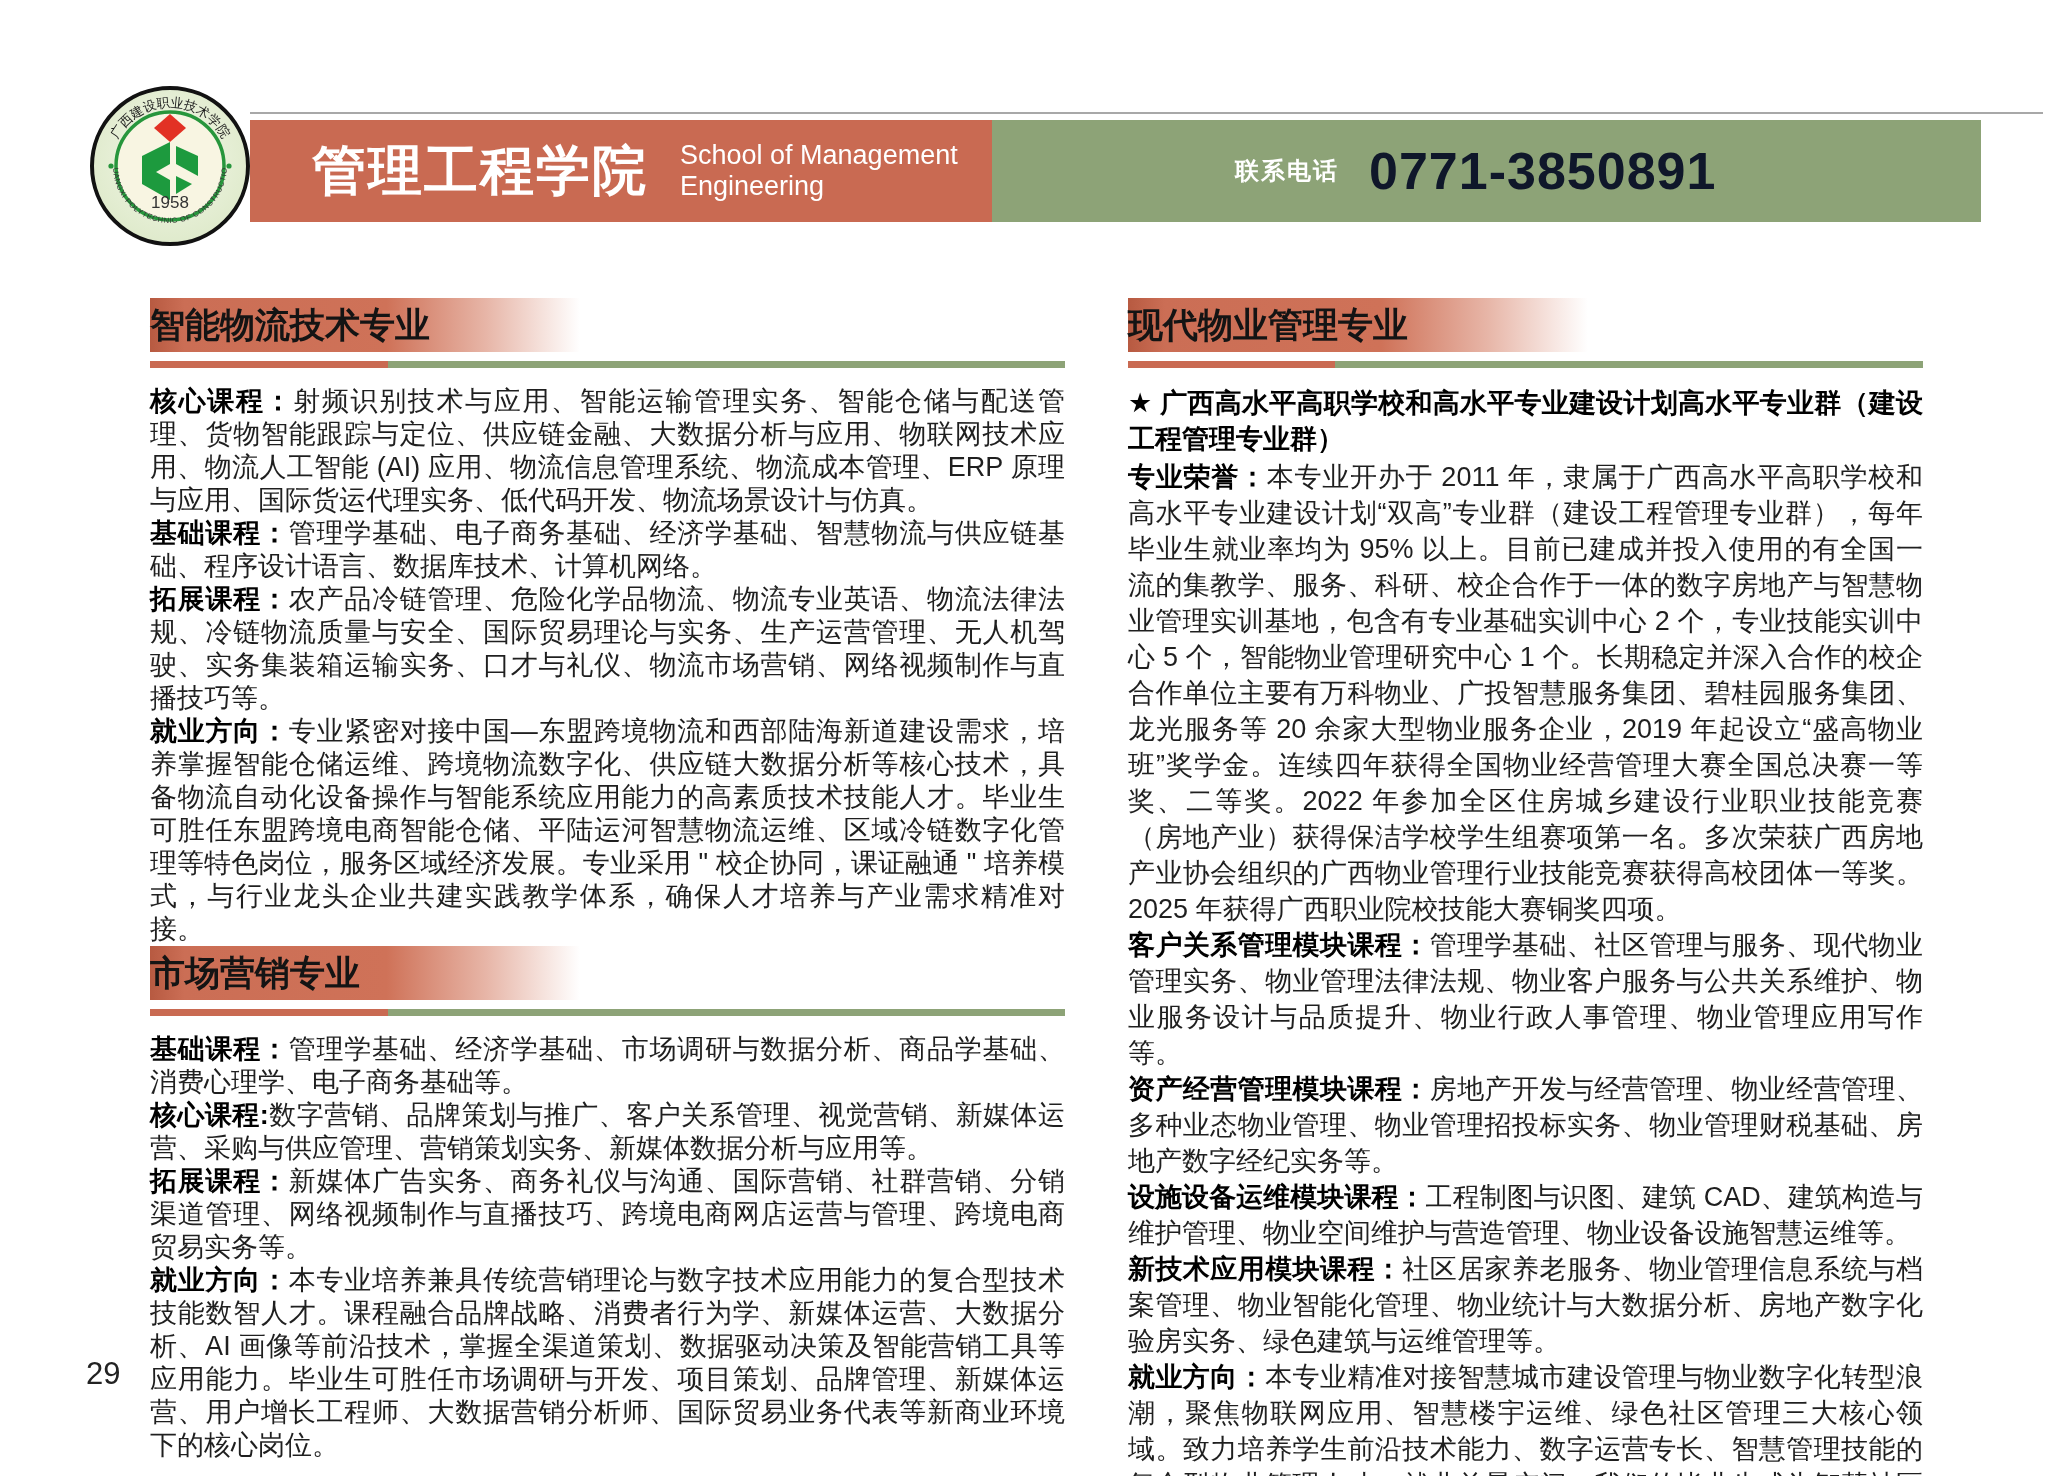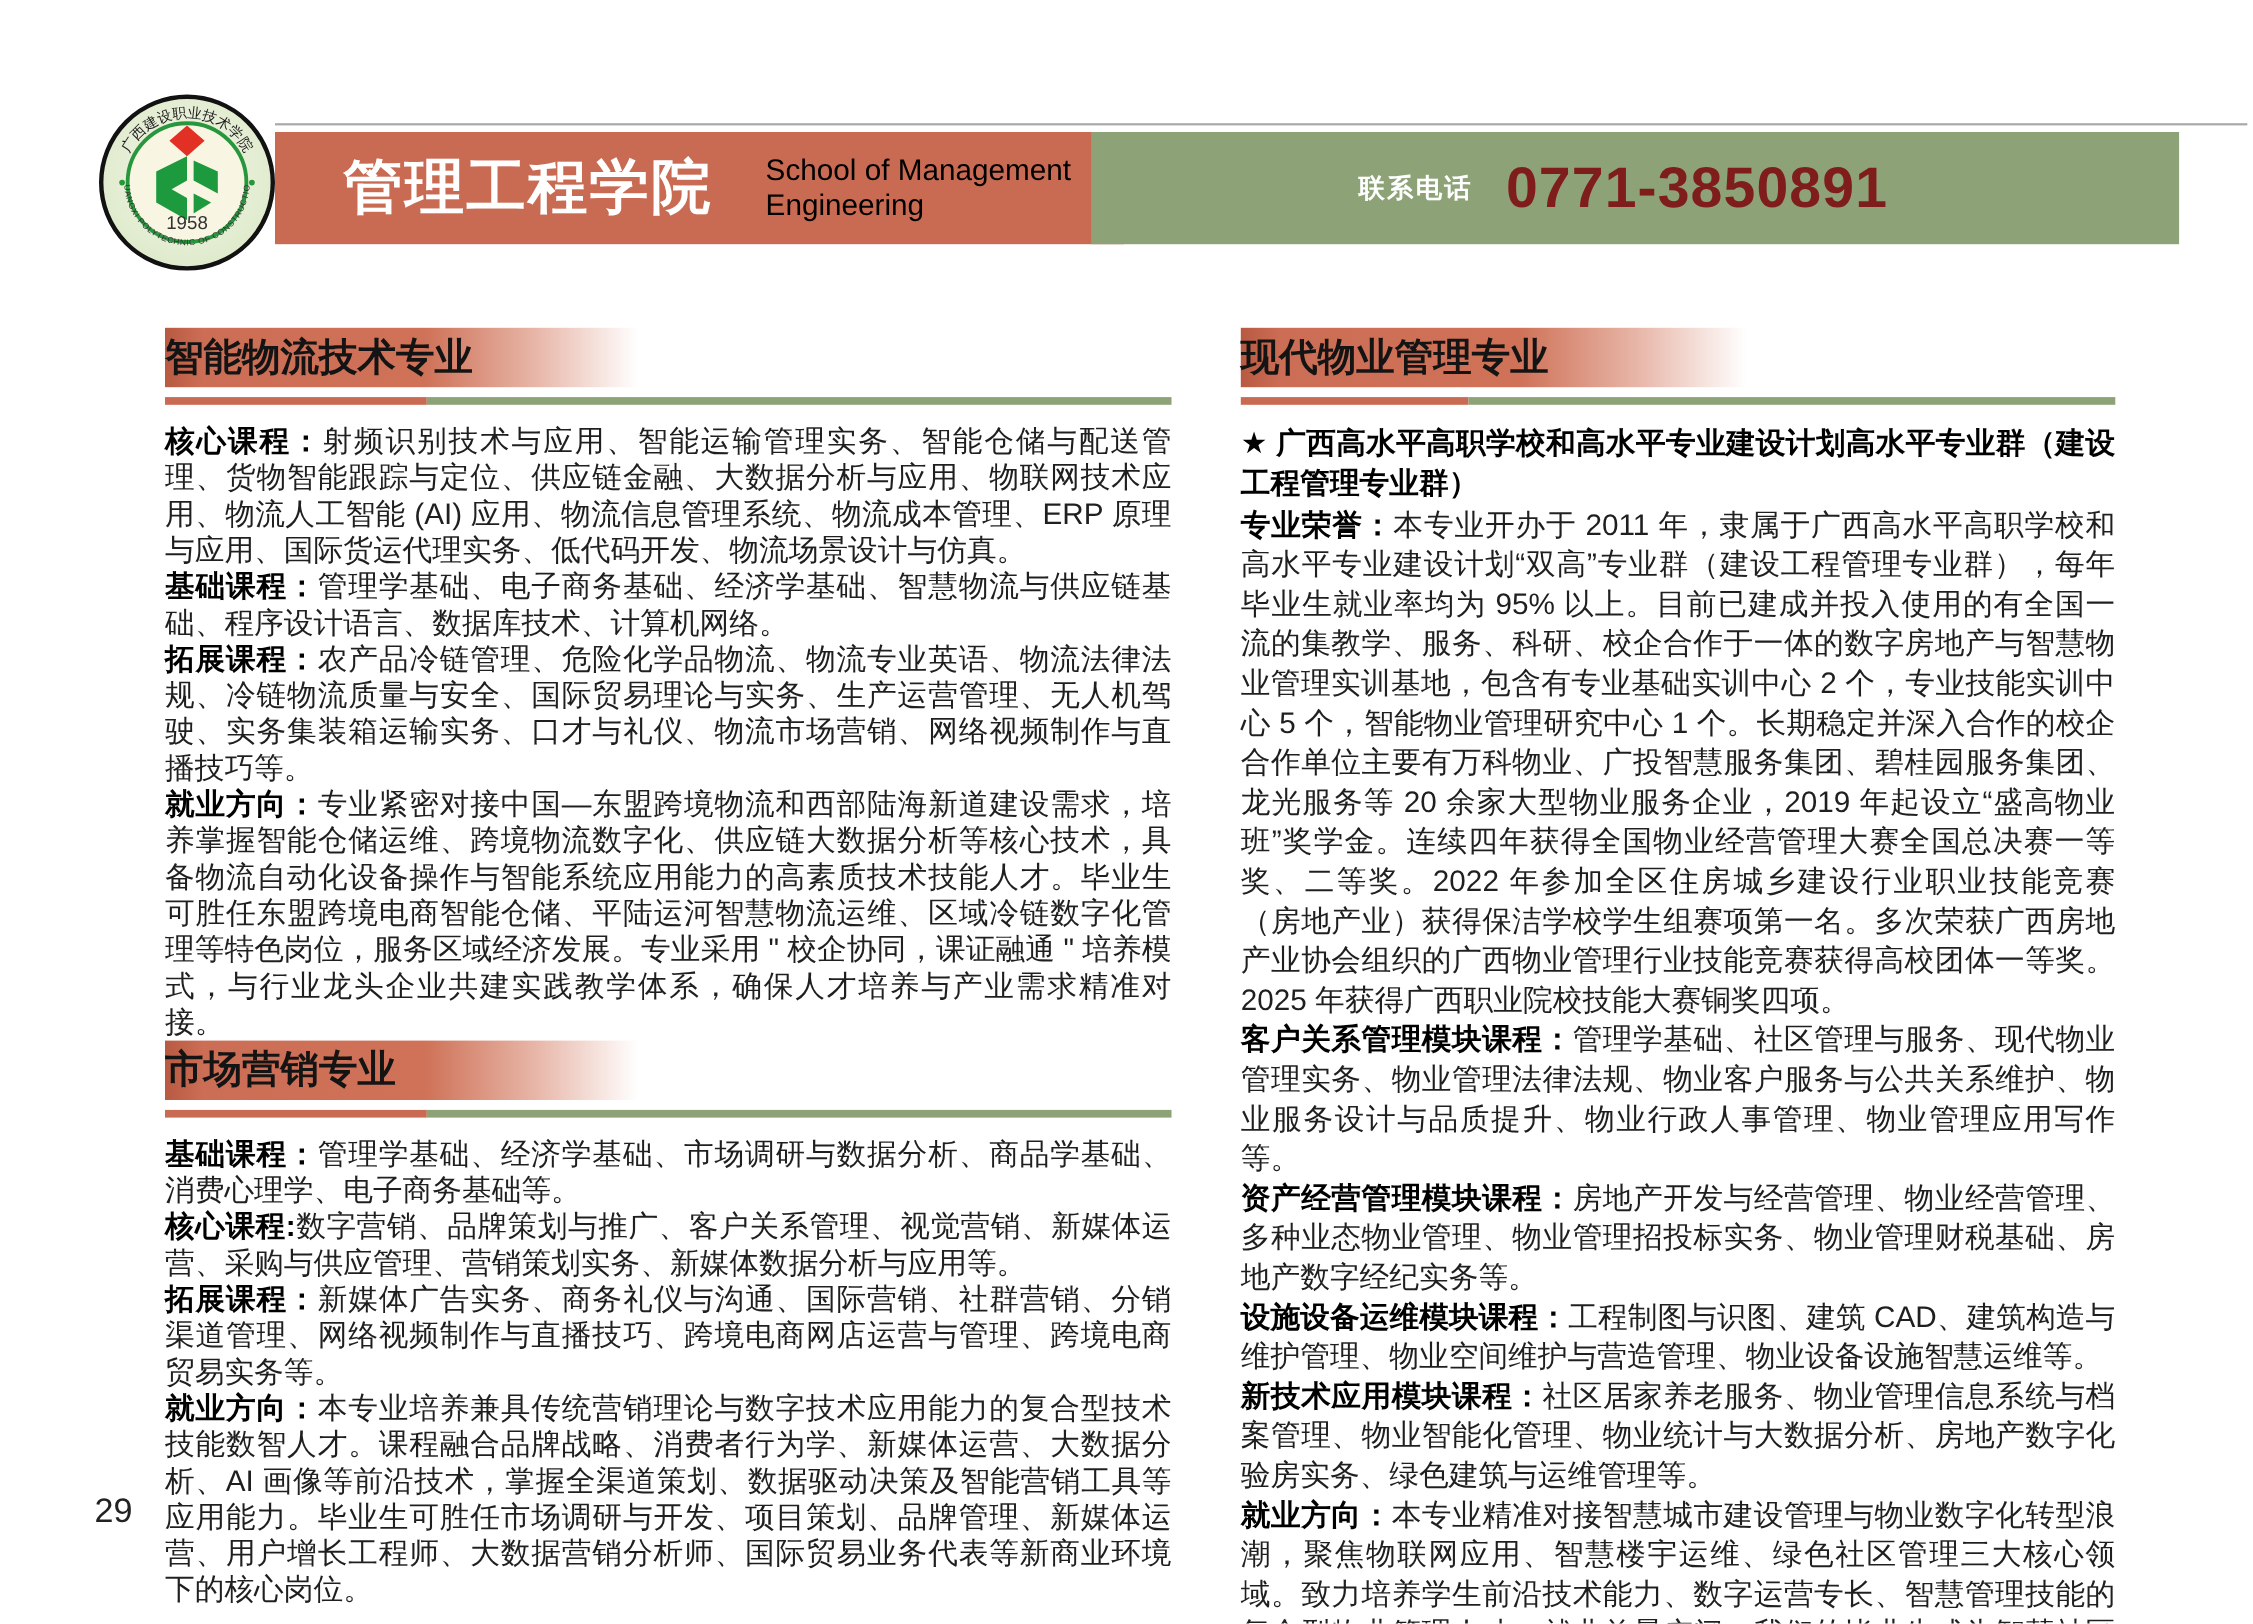--- a/index.html
+++ b/index.html
@@ -8,25 +8,25 @@
     font-family:"Liberation Sans","DejaVu Sans",sans-serif; overflow:hidden;
     -webkit-font-smoothing:antialiased;
   }
   
   .hairline { position:absolute; left:250px; top:112px; width:1793px; height:2px; background:#a8a8a8; }
   .banner-salmon { position:absolute; left:250px; top:120px; width:772px; height:102px; background:#c96a52; }
   .banner-green  { position:absolute; left:992px; top:120px; width:989px; height:102px; background:#8da377;
                    display:flex; align-items:center; }
   .banner-title  { position:absolute; left:62px; top:50%; transform:translateY(-50%);
                    font-size:54px; font-weight:700; color:#ffffff; letter-spacing:2px; white-space:nowrap; }
-  .banner-sub    { position:absolute; left:446px; top:50%; transform:translateY(-50%);
-                   font-size:27px; line-height:31px; color:#000000; white-space:nowrap; }
+  .banner-sub    { position:absolute; left:430px; top:50%; transform:translateY(-50%);
+                   font-size:27px; line-height:31px; color:#ffffff; white-space:nowrap; }
   .phone-row     { display:flex; align-items:center; gap:30px; padding-left:243px; }
   .phone-label   { font-size:24px; font-weight:700; color:#ffffff; letter-spacing:2px; }
-  .phone-number  { font-size:52px; font-weight:700; color:#7f1d1d; letter-spacing:1px; }
+  .phone-number  { font-size:52px; font-weight:700; color:#0f172a; letter-spacing:1px; }
   .logo-wrap     { position:absolute; left:88px; top:84px; width:164px; height:164px; }
   
   .col { position:absolute; top:298px; }
   .col-left  { left:150px;  width:915px; }
   .col-right { left:1128px; width:795px; }
   .tab { height:54px; margin-bottom:9px;
          background:linear-gradient(90deg,#b75a41 0%,#cb6e55 8%,#cf7258 55%,rgba(211,120,94,0.55) 78%,rgba(211,120,94,0) 100%); }
   .tab .t { font-size:35px; font-weight:700; color:#141414; line-height:54px; padding-left:0; white-space:nowrap; }
   .divider { height:7px; display:flex; }
   .divider .red { width:26%; background:#c96a52; }

